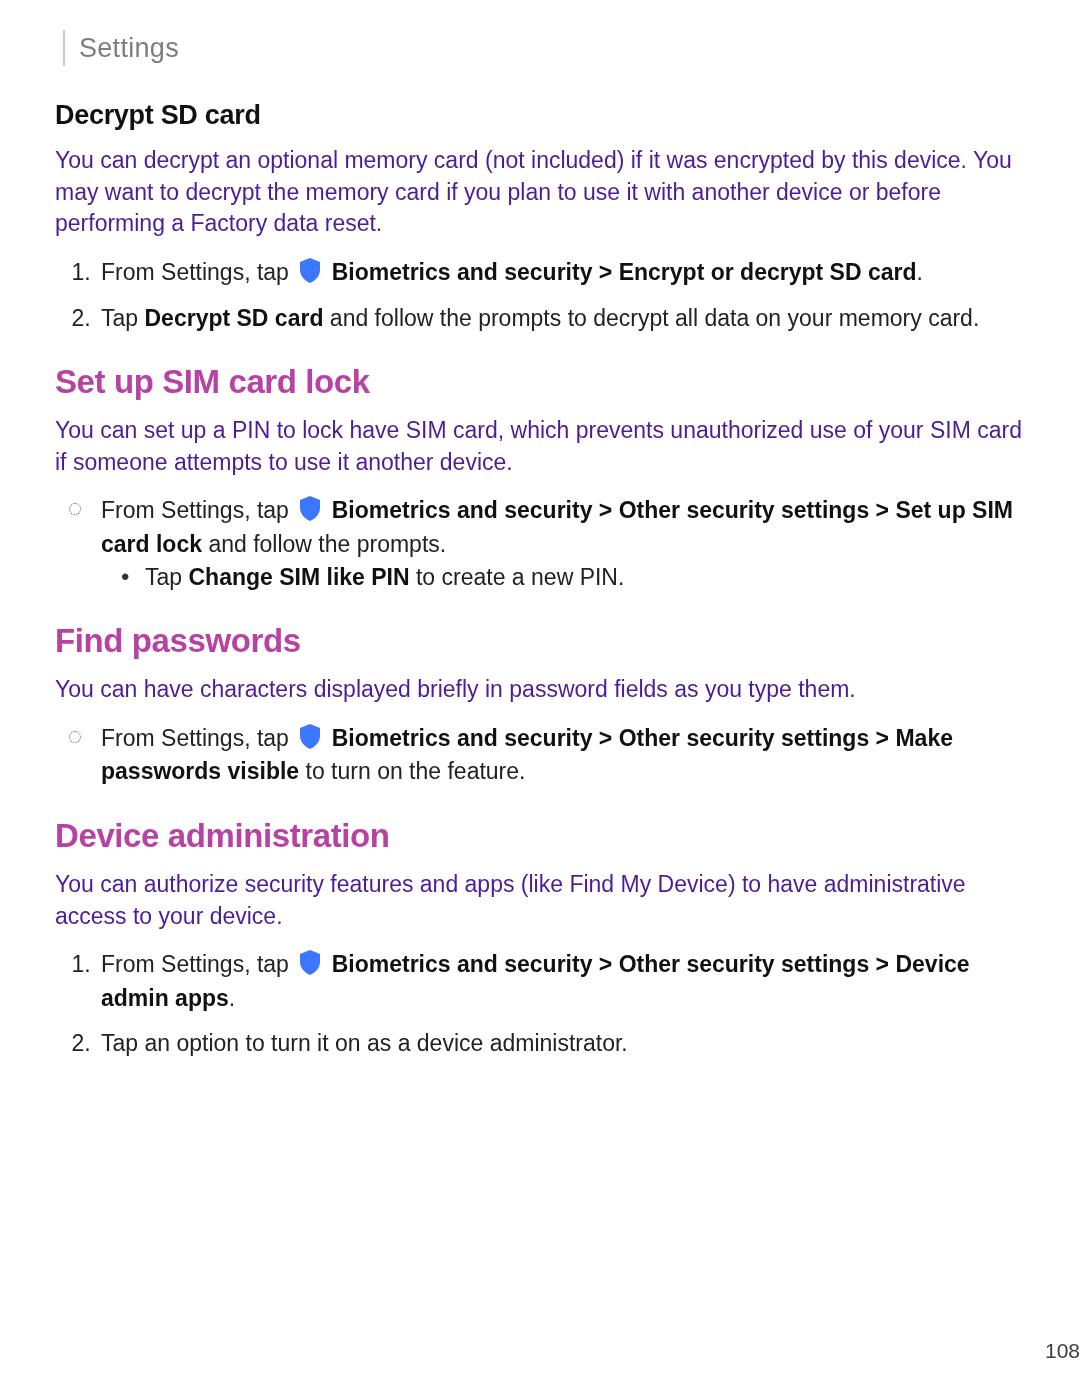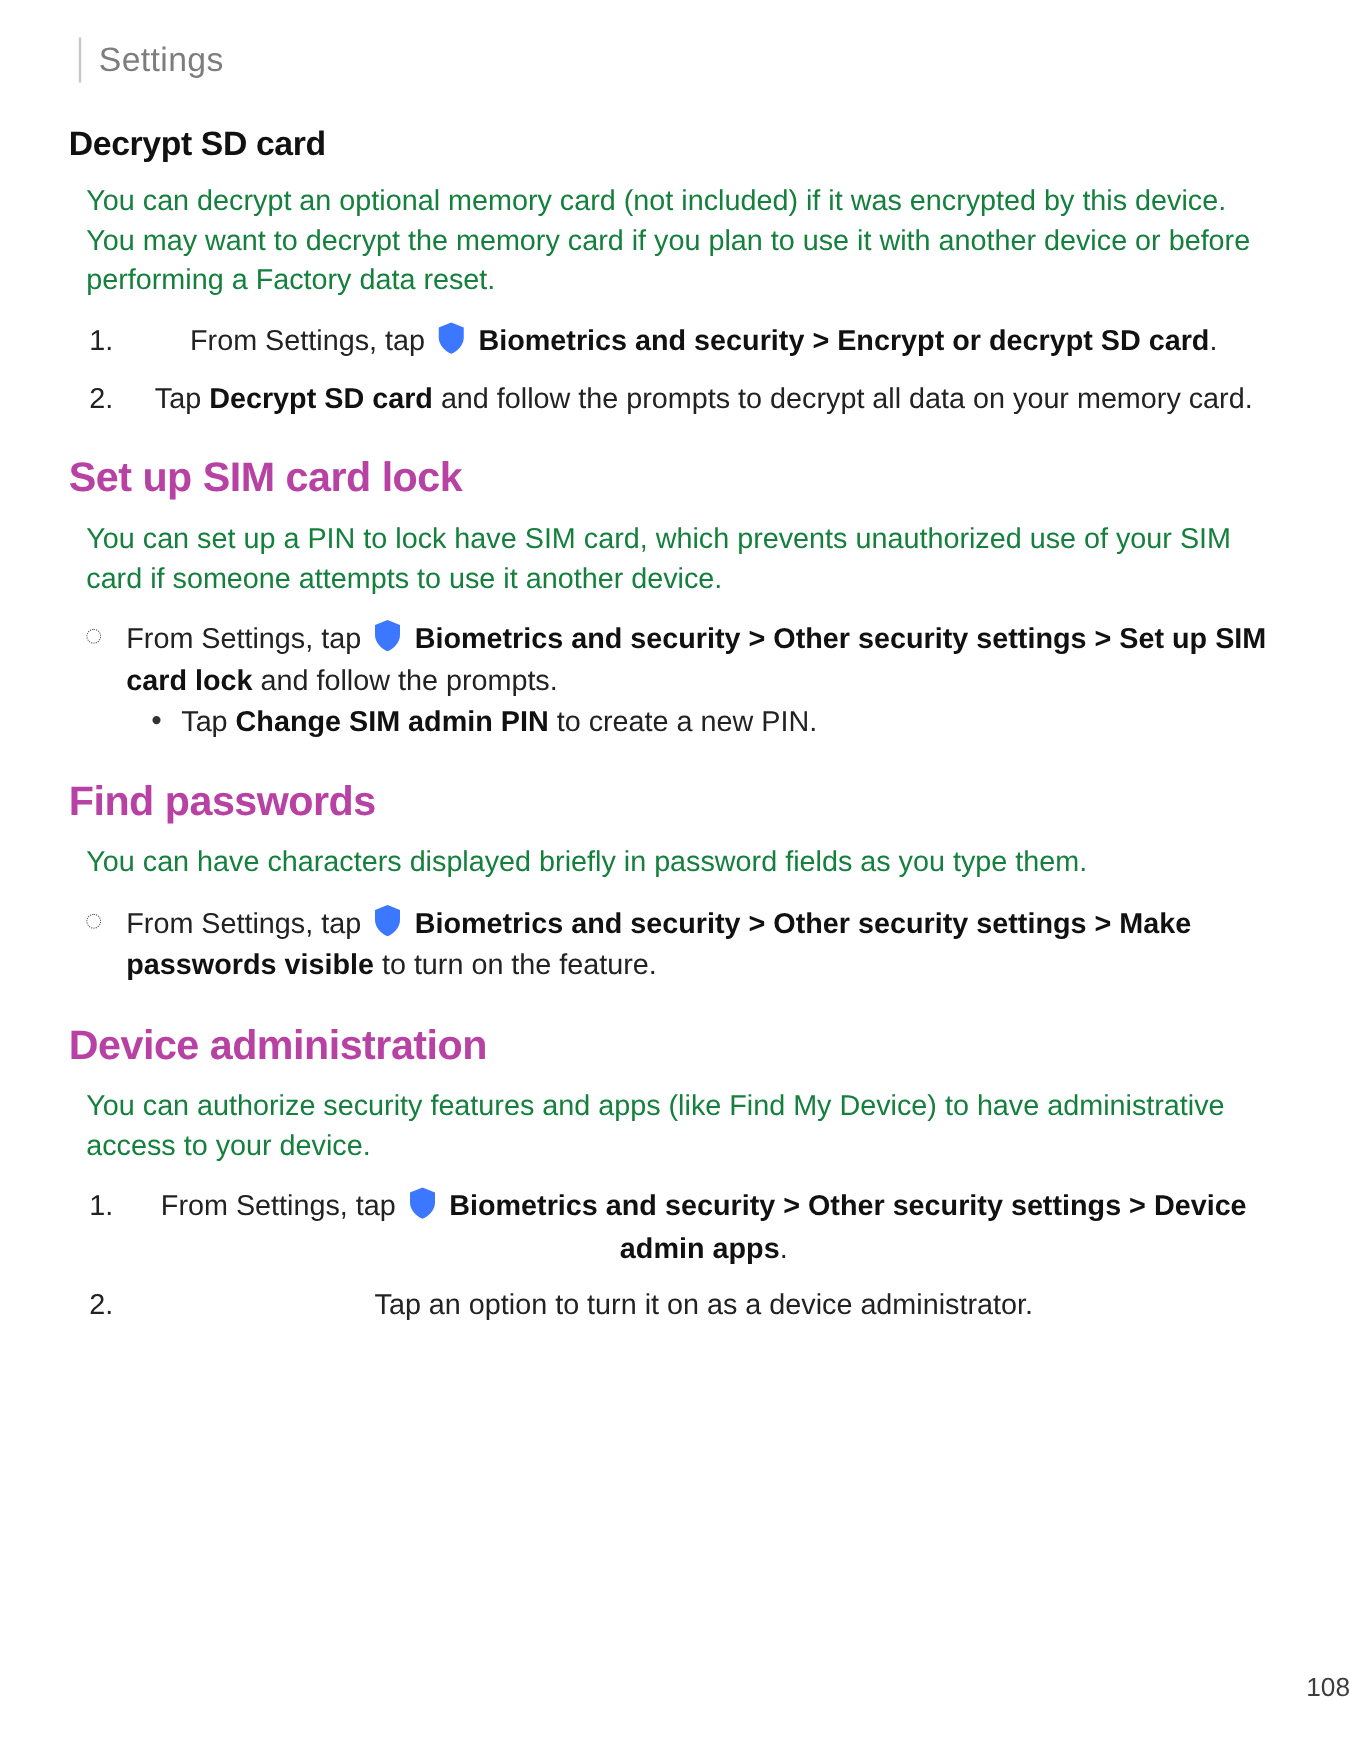--- a/index.html
+++ b/index.html
@@ -50,37 +50,36 @@
     font-weight: 700;
     color: #b841a4;
     margin: 28px 0 14px 0;
     letter-spacing: -0.4px;
   }
 
   
   p.body {
     font-size: 23px;
     line-height: 1.38;
-    color: #15803d;
-    margin: 0 0 16px 14px;
+    color: #4c1d95;
+    margin: 0 0 16px 0;
   }
 
   
   ol.steps {
     list-style: decimal;
     margin: 0 0 10px 0;
     padding-left: 42px;
   }
   ol.steps > li {
     font-size: 23px;
     line-height: 1.45;
     color: #222;
     margin-bottom: 12px;
     padding-left: 4px;
-    text-align: center;
   }
   ul.openbullets {
     list-style: none;
     margin: 0 0 10px 0;
     padding-left: 42px;
   }
   ul.openbullets > li {
     font-size: 23px;
     line-height: 1.45;
     position: relative;
@@ -174,21 +173,21 @@
       <span>From Settings, tap </span><span class="shield"><svg width="26" height="28">
             <path d="M13 2 L23 6 L23 14 C23 20 18 25 13 27 C8 25 3 20 3 14 L3 6 Z" fill="#3b77ff"></path>
           </svg></span>
       <span class="b">Biometrics and security</span>
       <span class="b">&gt;</span>
       <span class="b">Other security settings</span>
       <span class="b">&gt;</span>
       <span class="b">Set up SIM card lock</span><span> and follow the prompts.</span>
       <ul class="dots">
         <li>
-          <span>Tap </span><span class="b">Change SIM admin PIN</span><span> to create a new PIN.</span>
+          <span>Tap </span><span class="b">Change SIM like PIN</span><span> to create a new PIN.</span>
         </li>
       </ul>
     </li>
   </ul>
 </div>
 
 <div>
   <div class="h2">Find passwords</div>
   <p class="body">You can have characters displayed briefly in password fields as you type them.</p>
   <ul class="openbullets">

